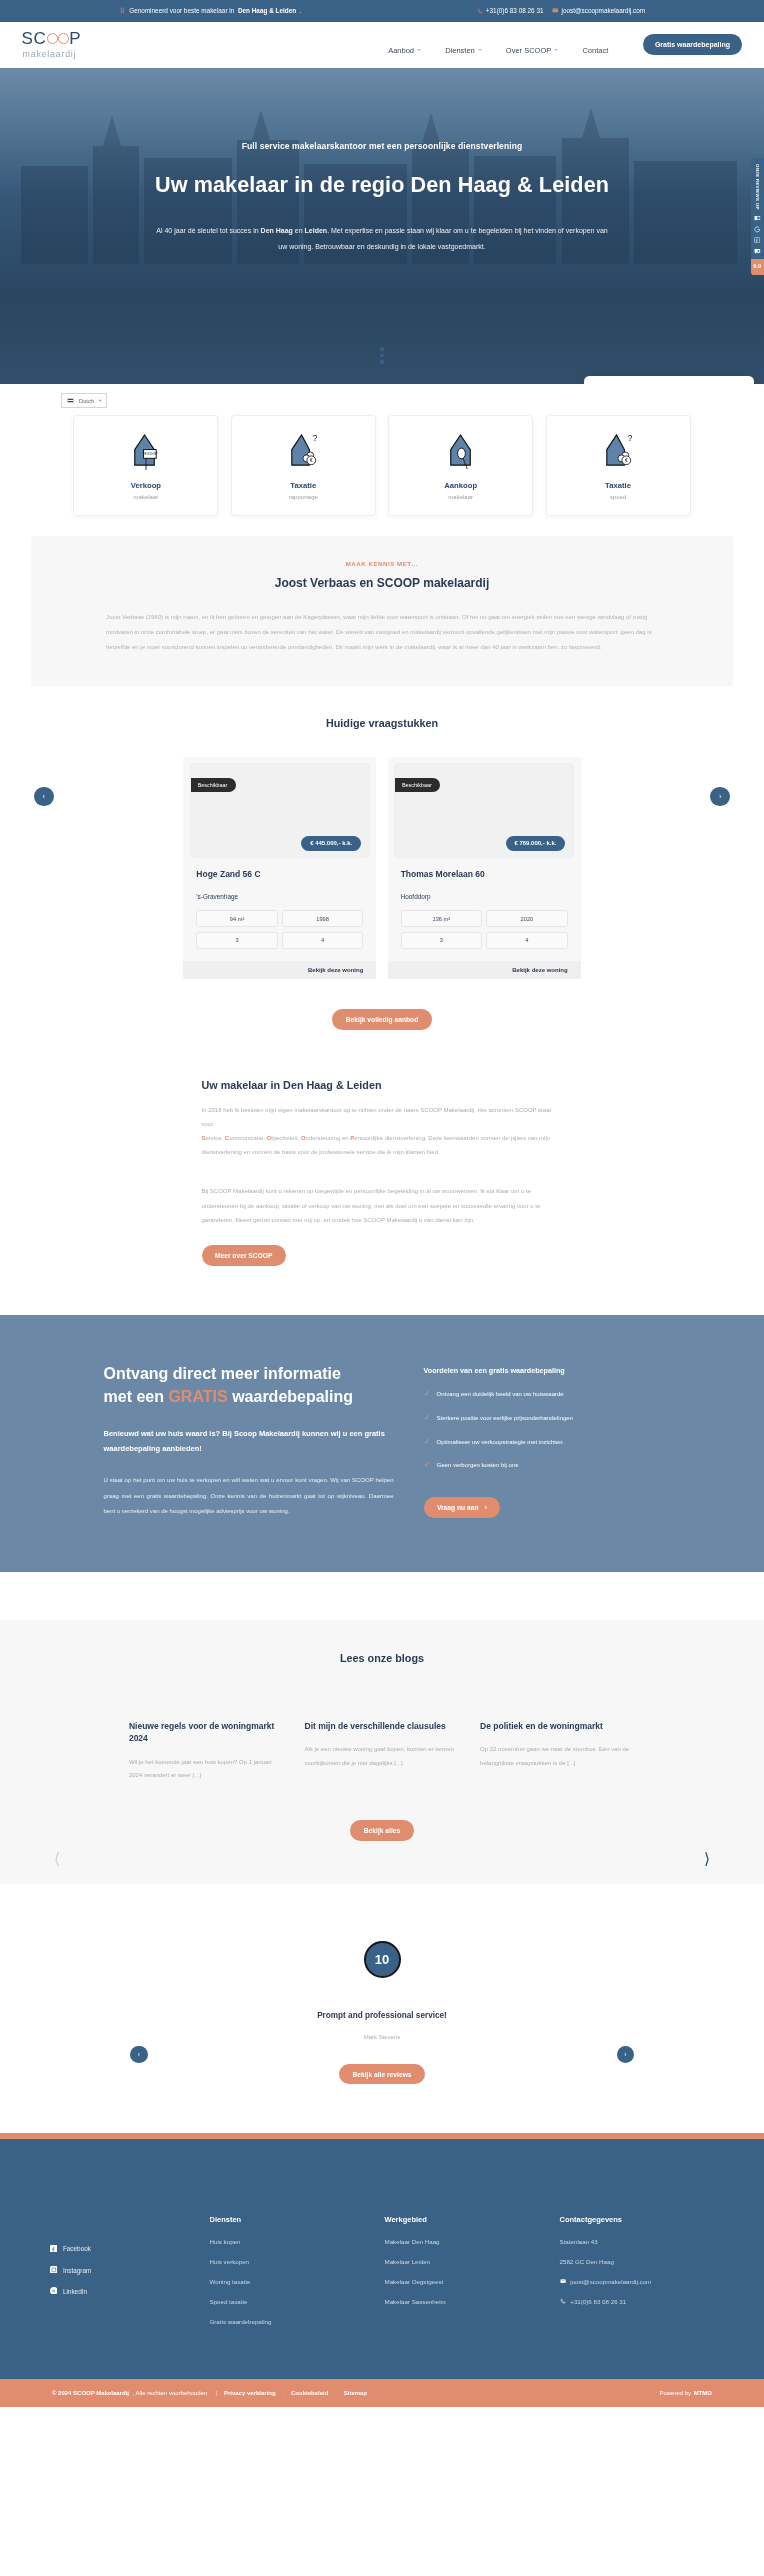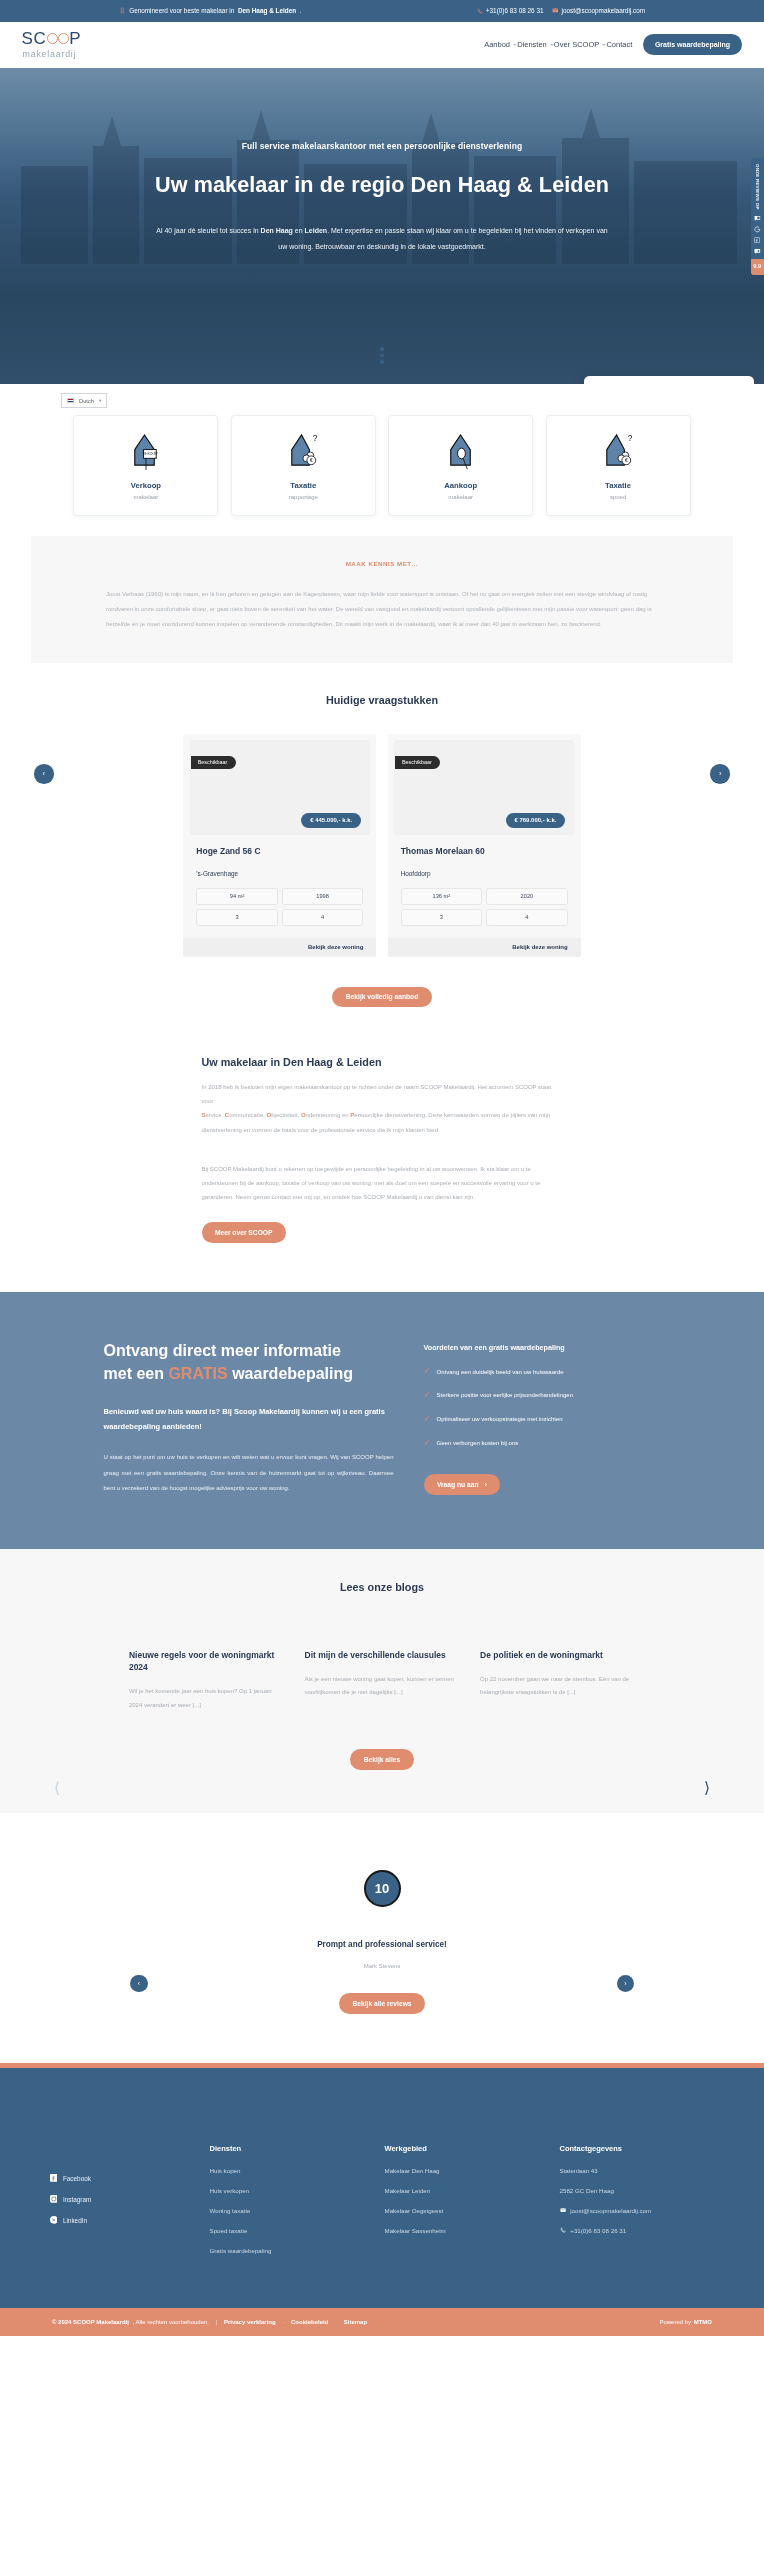--- a/index.html
+++ b/index.html
@@ -64,22 +64,22 @@
   .logo-sub {
     font-size: 8.8px;
     color: #9aa7b5;
     letter-spacing: 0.8px;
     margin-top: 2.6px;
     margin-left: 1px;
   }
   .nav {
     margin-left: auto;
     display: flex;
-    align-items: center;
-    gap: 0;
+    align-items: flex-end;
+    gap: 24px;
     font-size: 7.5px;
     color: #3d4a5c;
   }
   .nav-item { display: flex; align-items: center; gap: 3.1px; cursor: pointer; }
   .caret {
     width: 0; height: 0;
     border-left: 2.1px solid transparent;
     border-right: 2.1px solid transparent;
     border-top: 2.6px solid #b9c2cc;
   }
@@ -330,21 +330,21 @@
   }
   .check { color: #e08d6f; font-size: 8.2px; line-height: 1; }
   .val-cta {
     margin-top: 27px; background: #e08d6f; color: #fff; border: none;
     border-radius: 12.4px; padding: 7.2px 13.4px; font-size: 6.7px;
     font-weight: bold; cursor: pointer; font-family: inherit;
     display: inline-flex; align-items: center; gap: 6.2px;
   }
 
   
-  .blogs { background: #f7f7f7; padding: 32px 0 43px; position: relative; }
+  .blogs { background: #f7f7f7; padding: 32px 0 43px; position: relative; margin-top: 48px; }
   .blog-row {
     display: flex; justify-content: center; gap: 20.6px; margin-top: 56px;
   }
   .blog-card { width: 155px; cursor: pointer; }
   .blog-ph { height: 0; }
   .blog-h { font-size: 8.5px; font-weight: bold; color: #2b3a55; line-height: 1.45; }
   .blog-p { font-size: 6px; color: #a9aeb4; line-height: 2.3; margin-top: 11.3px; }
   .chev {
     position: absolute; top: 230px;
     font-size: 15.5px; color: #2b4a6f; cursor: pointer; font-weight: 300;
@@ -617,20 +617,21 @@
           <text x="56" y="66" font-size="10" text-anchor="middle" font-family="Liberation Sans, sans-serif" fill="#111">€</text>
         </svg>
       </div>
       <div class="svc-title">Taxatie</div>
       <div class="svc-sub">spoed</div>
     </div>
   </div>
 
   <div class="intro-band">
     <div class="eyebrow">MAAK KENNIS MET…</div>
+    <h2 class="intro-h2">Joost Verbaas en SCOOP makelaardij</h2>
     <p class="intro-p">Joost Verbaas (1960) is mijn naam, en ik ben geboren en getogen aan de Kagerplassen, waar mijn liefde voor watersport is ontstaan. Of het nu gaat om energiek zeilen met een stevige windvlaag of rustig rondvaren in onze comfortabele sloep, er gaat niets boven de sereniteit van het water. De wereld van vastgoed en makelaardij vertoont opvallende gelijkenissen met mijn passie voor watersport: geen dag is hetzelfde en je moet voortdurend kunnen inspelen op veranderende omstandigheden. Dit maakt mijn werk in de makelaardij, waar ik al meer dan 40 jaar in werkzaam ben, zo fascinerend.</p>
   </div>
 
   <h2 class="sec-title">Huidige vraagstukken</h2>
 
   <div class="listings">
     <button class="nav-arrow left">‹</button>
 
     <div class="lcard">
       <div class="lphoto">

